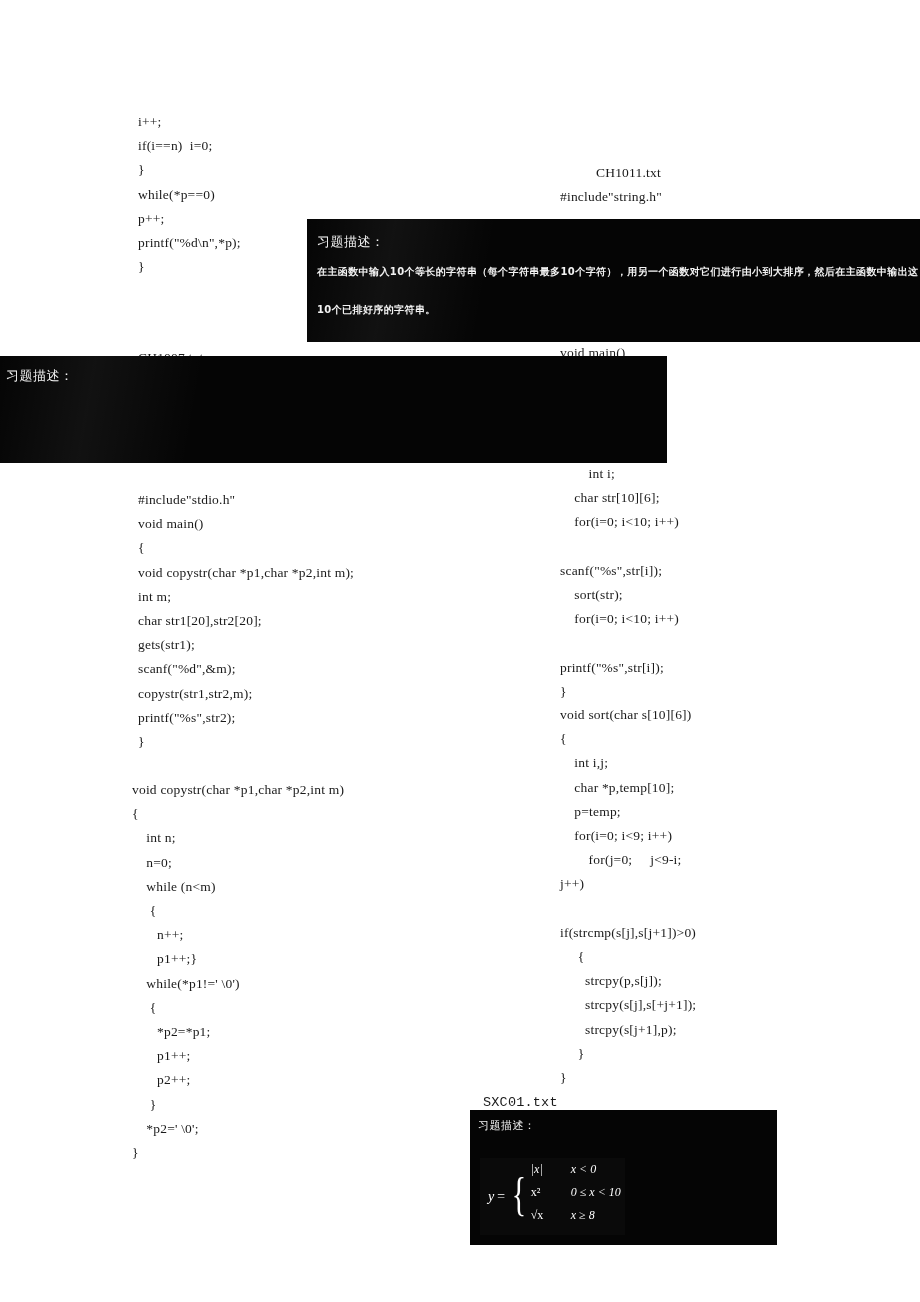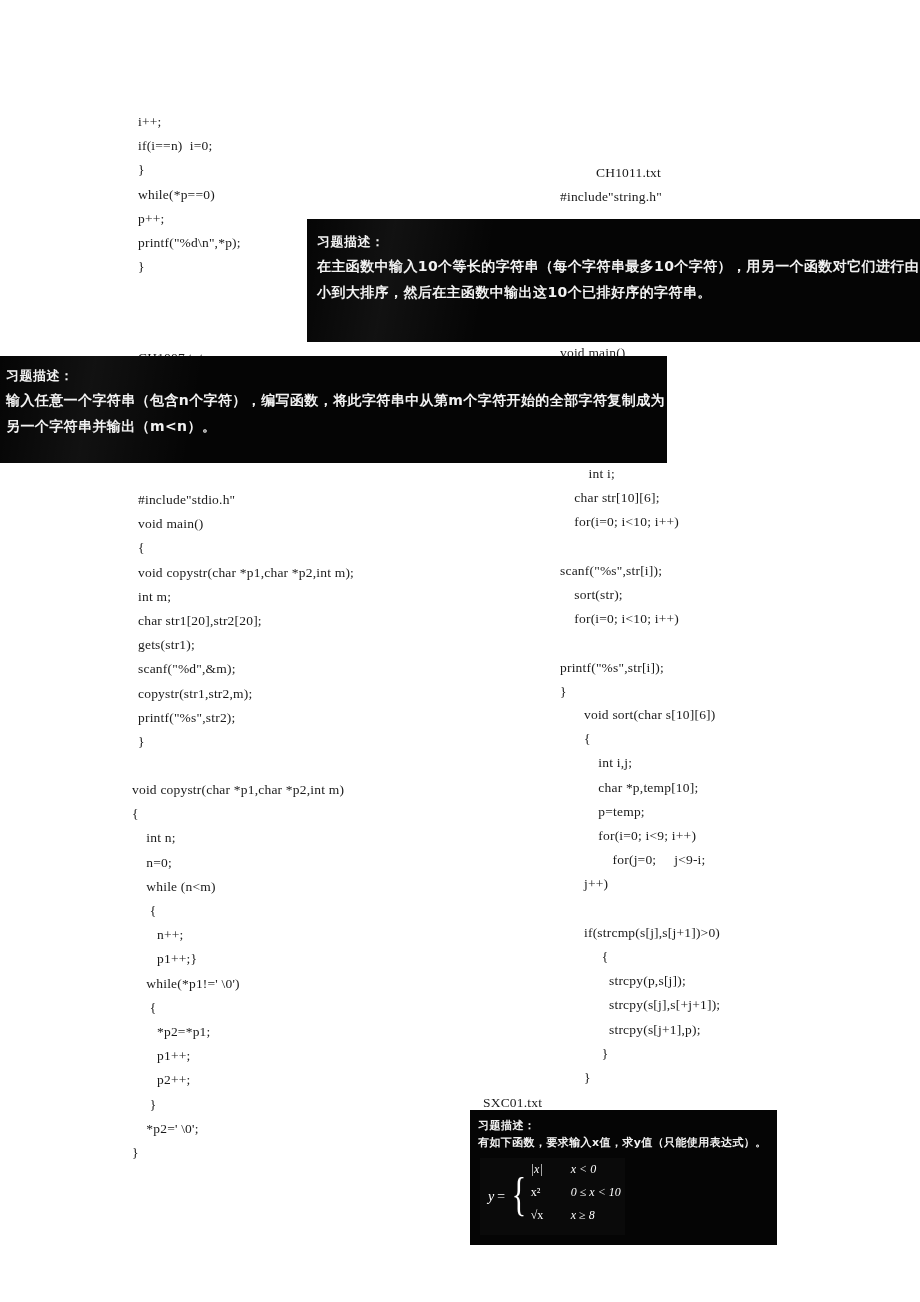--- a/index.html
+++ b/index.html
@@ -46,28 +46,28 @@
   .darkbox.sheen {
     background:
       linear-gradient(100deg,
         rgba(255,255,255,0.00) 0%,
         rgba(255,255,255,0.05) 14%,
         rgba(255,255,255,0.00) 30%),
       #050505;
   }
   .db-title {
     font-size: 13px;
-    font-weight: 700;
+    font-weight: 400;
     line-height: 22px;
     letter-spacing: 0.5px;
   }
   .db-body {
-    font-size: 14px;
+    font-size: 10px;
     font-weight: 700;
-    line-height: 26px;
+    line-height: 38px;
     letter-spacing: 0.4px;
   }
 
   
   #box-ch1011 {
     left: 307px; top: 219px; width: 613px; height: 123px;
   }
   #box-ch1011 .pad { padding: 12px 0 0 10px; }
 
   
@@ -185,57 +185,55 @@
     char str[10][6];
     for(i=0; i&lt;10; i++)
 
 scanf("%s",str[i]);
     sort(str);
     for(i=0; i&lt;10; i++)
 
 printf("%s",str[i]);
 }</div>
 
-<div class="code" id="right-code-sort" style="left:584px; top:703px;">void sort(char s[10][6])
+<div class="code" id="right-code-sort" style="left:560px; top:703px;">void sort(char s[10][6])
 {
     int i,j;
     char *p,temp[10];
     p=temp;
     for(i=0; i&lt;9; i++)
         for(j=0;     j&lt;9-i;
 j++)
 
 if(strcmp(s[j],s[j+1])&gt;0)
      {
        strcpy(p,s[j]);
        strcpy(s[j],s[+j+1]);
        strcpy(s[j+1],p);
      }
 }</div>
 
-<div class="filelabel" id="label-sxc01" style="left:483px; top:1091px;">SXC01.txt</div>
+<div class="filelabel" id="label-sxc01" style="left:483px; top:1091px;font-family:Liberation Mono, monospace;">SXC01.txt</div>
 
 <div class="darkbox sheen" id="box-ch1011">
   <div class="pad">
     <div class="db-title">习题描述：</div>
     <div class="db-body">在主函数中输入10个等长的字符串（每个字符串最多10个字符），用另一个函数对它们进行由小到大排序，然后在主函数中输出这10个已排好序的字符串。</div>
   </div>
 </div>
 
 <div class="darkbox sheen" id="box-ch1007">
   <div class="pad">
     <div class="db-title">习题描述：</div>
-    <div class="db-body">输入任意一个字符串（包含n个字符），编写函数，将此字符串中从第m个字符开始的全部字符复制成为另一个字符串并输出（m&lt;n）。</div>
   </div>
 </div>
 
 <div class="darkbox" id="box-sxc01">
   <div class="pad">
     <div class="db-title">习题描述：</div>
-    <div class="db-body">有如下函数，要求输入x值，求y值（只能使用表达式）。</div>
   </div>
 
   <div class="formula">
     <div class="formula-inner">
       <span class="f-y">y</span>
       <span class="f-y">=</span>
       <span class="f-brace">{</span>
       <span class="f-rows">
         <span class="f-row">
           <span class="f-expr f-abs">|x|</span>

